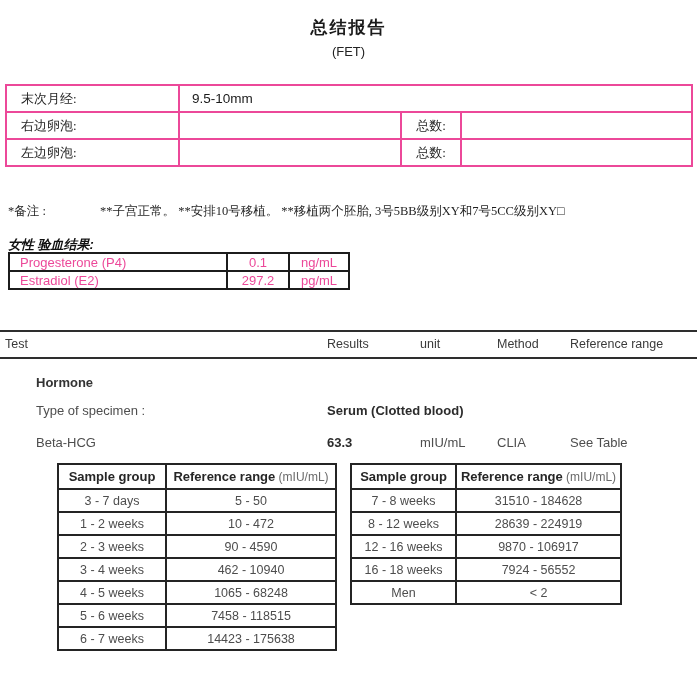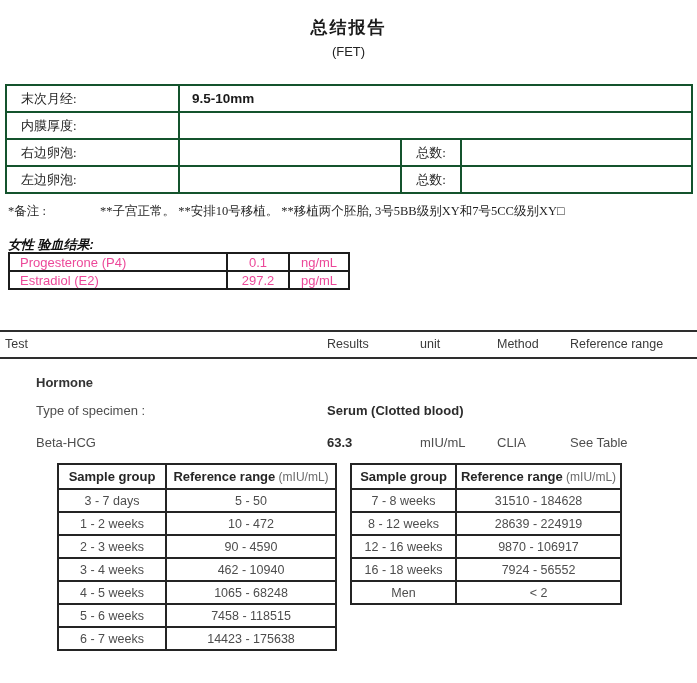--- a/index.html
+++ b/index.html
@@ -21,31 +21,31 @@
   }
   .subtitle {
     top: 44px; left: 0; width: 697px;
     text-align: center; font-size: 13px; color: #222;
   }
 
   
   table { border-collapse: collapse; table-layout: fixed; }
   .summary { left: 5px; top: 84px; width: 686px; }
   .summary td {
-    border: 2px solid #14532d;
+    border: 2px solid #ec4899;
     height: 27px; font-size: 13px; vertical-align: middle;
     overflow: hidden; white-space: nowrap;
   }
   .summary .lbl {
     padding-left: 14px;
     font-family: "Liberation Serif", "DejaVu Serif", serif;
     color: #242424;
   }
   .summary .total { text-align: center; padding-left: 0; }
-  .summary .val { padding-left: 12px; font-weight: bold; font-size: 13.5px; }
+  .summary .val { padding-left: 12px; font-weight: normal; font-size: 13.5px; }
 
   
   .remark { top: 203px; left: 8px; width: 685px; font-size: 12.5px;
     font-family: "Liberation Serif", "DejaVu Serif", serif; color: #1f1f1f; white-space: nowrap; }
   .remark .remark-label { display: inline-block; width: 92px; }
 
   
   .blood-heading { top: 236px; left: 8px; font-weight: bold; font-size: 13px; color: #111; font-style: italic; }
   .blood { left: 8px; top: 252px; width: 340px; }
   .blood td {
@@ -97,24 +97,20 @@
       <col style="width:222px">
       <col style="width:60px">
       <col style="width:231px">
     </colgroup>
   <tbody>
     <tr>
       <td class="lbl">末次月经:</td>
       <td class="val" colspan="3">9.5-10mm</td>
     </tr>
     <tr>
-      <td class="lbl">内膜厚度:</td>
-      <td class="val" colspan="3"></td>
-    </tr>
-    <tr>
       <td class="lbl">右边卵泡:</td>
       <td class="val"></td>
       <td class="lbl total">总数:</td>
       <td class="val"></td>
     </tr>
     <tr>
       <td class="lbl">左边卵泡:</td>
       <td class="val"></td>
       <td class="lbl total">总数:</td>
       <td class="val"></td>

